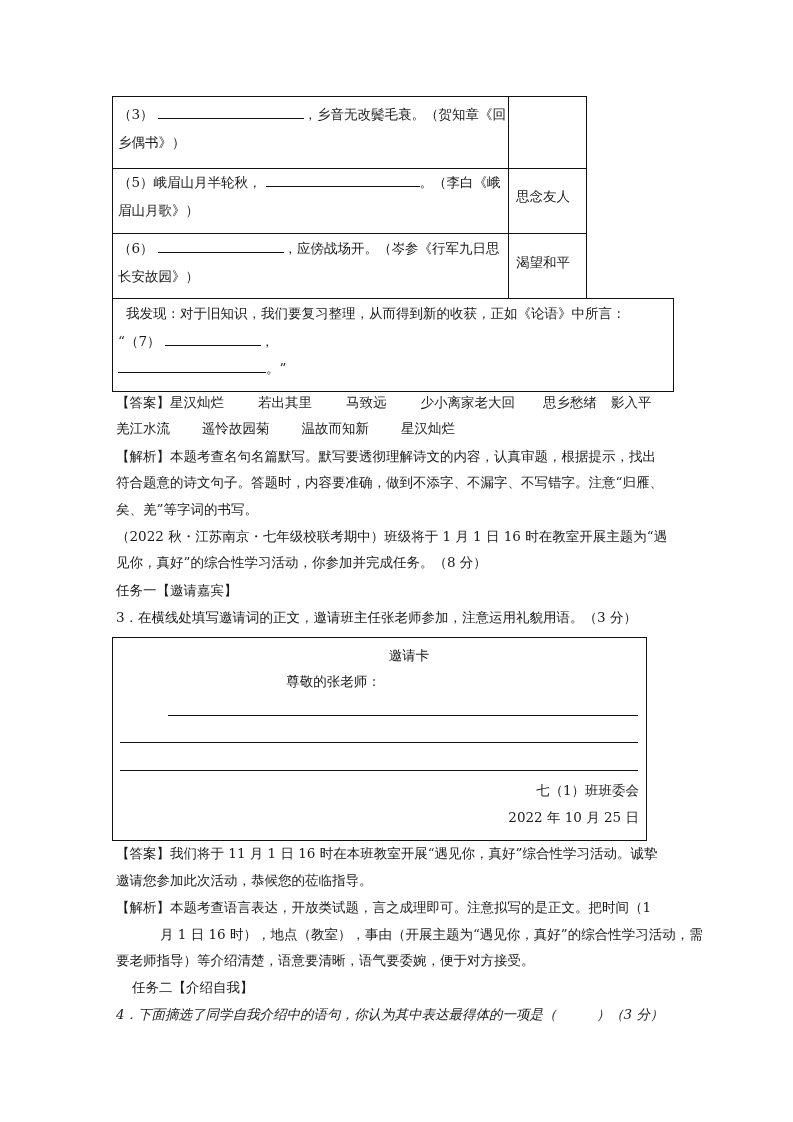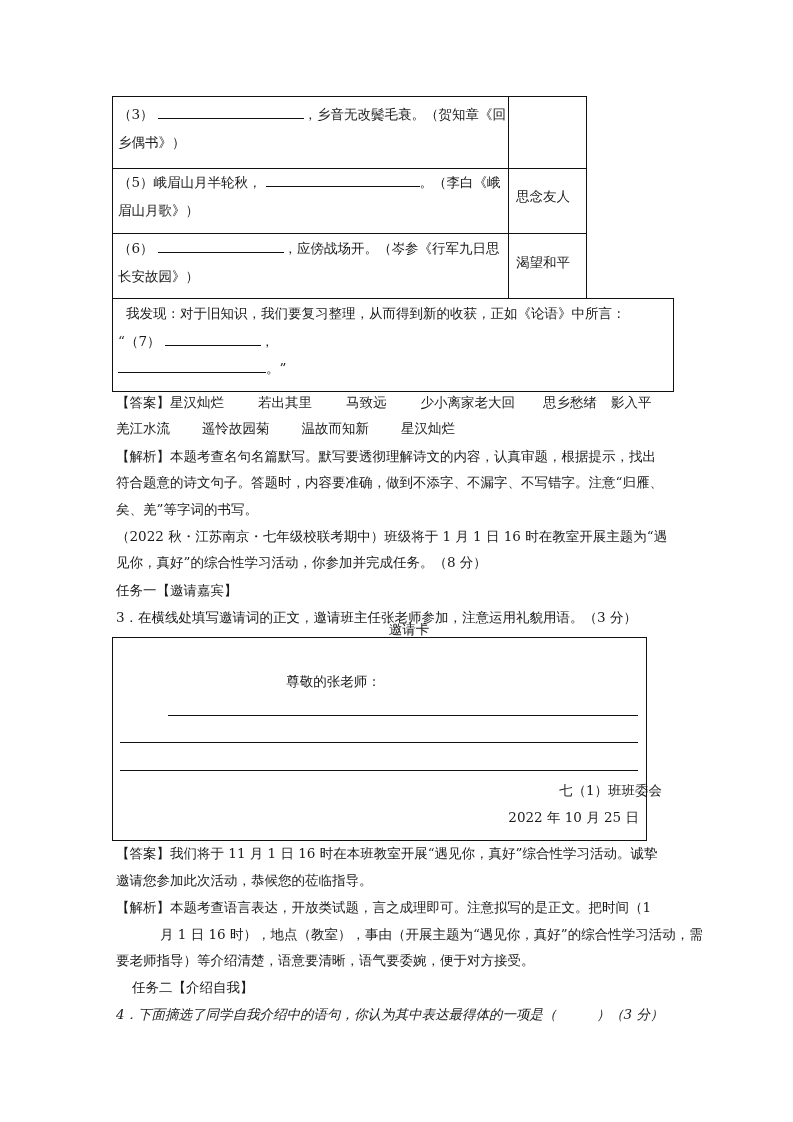--- a/index.html
+++ b/index.html
@@ -63,26 +63,26 @@
 <div class="line" style="left:116px; top:472px;">符合题意的诗文句子。答题时，内容要准确，做到不添字、不漏字、不写错字。注意“归雁、</div>
 <div class="line" style="left:116px; top:499px;">矣、羌”等字词的书写。</div>
 
 <div class="line" style="left:116px; top:526px;">（2022 秋・江苏南京・七年级校联考期中）班级将于 1 月 1 日 16 时在教室开展主题为“遇</div>
 <div class="line" style="left:116px; top:552px;">见你，真好”的综合性学习活动，你参加并完成任务。（8 分）</div>
 
 <div class="line" style="left:116px; top:580px;">任务一【邀请嘉宾】</div>
 <div class="line" style="left:116px; top:607px;">3．在横线处填写邀请词的正文，邀请班主任张老师参加，注意运用礼貌用语。（3 分）</div>
 
 <div class="box" style="left:112px; top:637px; width:535px; height:204px;"></div>
-<div class="line" style="left:112px; top:619px; width:594px; text-align:center;">邀请卡</div>
+<div class="line" style="left:112px; top:645px; width:594px; text-align:center;">邀请卡</div>
 <div class="line" style="left:112px; top:671px; width:443px; text-align:center;">尊敬的张老师：</div>
 <div class="hline" style="left:168px; top:715px; width:470px;"></div>
 <div class="hline" style="left:120px; top:742px; width:518px;"></div>
 <div class="hline" style="left:120px; top:770px; width:518px;"></div>
-<div class="line right" style="left:112px; top:780px; width:527px;margin-left:23px;">七（1）班班委会</div>
+<div class="line right" style="left:112px; top:780px; width:527px;">七（1）班班委会</div>
 <div class="line right" style="left:112px; top:807px; width:527px;">2022 年 10 月 25 日</div>
 
 <div class="line" style="left:116px; top:843px;">【答案】我们将于 11 月 1 日 16 时在本班教室开展“遇见你，真好”综合性学习活动。诚挚</div>
 <div class="line" style="left:116px; top:870px;">邀请您参加此次活动，恭候您的莅临指导。</div>
 
 <div class="line" style="left:116px; top:897px;">【解析】本题考查语言表达，开放类试题，言之成理即可。注意拟写的是正文。把时间（1</div>
 <div class="line" style="left:116px; top:924px;margin-left:44px;">月 1 日 16 时），地点（教室），事由（开展主题为“遇见你，真好”的综合性学习活动，需</div>
 <div class="line" style="left:116px; top:950px;">要老师指导）等介绍清楚，语意要清晰，语气要委婉，便于对方接受。</div>
 
 <div class="line" style="left:108px; top:977px;margin-left:24px;">任务二【介绍自我】</div>

